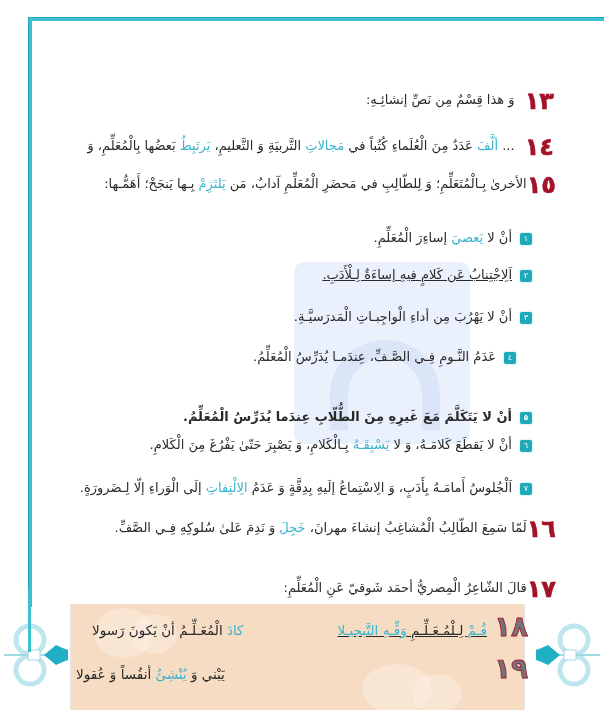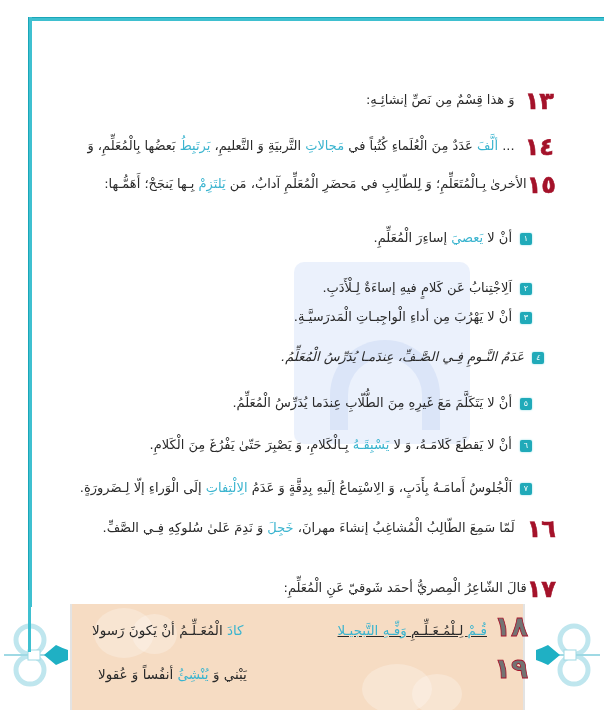--- a/index.html
+++ b/index.html
@@ -81,56 +81,56 @@
   <span><span>... </span><span class="hl">ألَّفَ</span><span> عَدَدٌ مِنَ الْعُلَماءِ كُتُباً في </span><span class="hl">مَجالاتِ</span><span> التَّربيَةِ وَ التَّعليمِ، </span><span class="hl">يَرتَبِطُ</span><span> بَعضُها بِالْمُعَلِّمِ، وَ</span></span>
 </div>
 
 <div class="line" style="top:174px; right:48px;">
   <span class="num" style="margin-left:0">١٥</span><span><span>الأخرىٰ بِـالْمُتَعَلِّمِ؛ وَ لِلطّالِبِ في مَحضَرِ الْمُعَلِّمِ آدابٌ، مَن </span><span class="hl">يَلتَزِمْ</span><span> بِـها يَنجَحْ؛ أَهَمُّـها:</span></span>
 </div>
 
 <div class="line" style="top:228px; right:72px;">
   <span class="badge">١</span><span><span>أنْ لا </span><span class="hl">يَعصيَ</span><span> إساءِرَ الْمُعَلِّمِ.</span></span>
 </div>
-<div class="line" style="top:278px; right:72px;">
+<div class="line" style="top:265px; right:72px;text-decoration:underline;">
   <span class="badge">٢</span><span><span>اَلِاجْتِنابُ عَن كَلامٍ فيهِ إساءَةٌ لِـلْأَدَبِ.</span></span>
 </div>
 <div class="line" style="top:307px; right:72px;">
   <span class="badge">٣</span><span><span>أنْ لا يَهْرُبَ مِن أداءِ الْواجِبـاتِ الْمَدرَسيَّـةِ.</span></span>
 </div>
-<div class="line" style="top:347px; right:60px;font-style:italic;">
+<div class="line" style="top:347px; right:88px;">
   <span class="badge">٤</span><span><span>عَدَمُ النَّـومِ فِـي الصَّـفِّ، عِندَمـا يُدَرِّسُ الْمُعَلِّمُ.</span></span>
 </div>
-<div class="line" style="top:393px; right:72px;">
+<div class="line" style="top:407px; right:72px;font-weight:bold;">
   <span class="badge">٥</span><span><span>أنْ لا يَتَكَلَّمَ مَعَ غَيرِهِ مِنَ الطُّلّابِ عِندَما يُدَرِّسُ الْمُعَلِّمُ.</span></span>
 </div>
 <div class="line" style="top:435px; right:72px;">
   <span class="badge">٦</span><span><span>أنْ لا يَقطَعَ كَلامَـهُ، وَ لا </span><span class="hl">يَسْبِقَـهُ</span><span> بِـالْكَلامِ، وَ يَصْبِرَ حَتّىٰ يَفْرُغَ مِنَ الْكَلامِ.</span></span>
 </div>
 <div class="line" style="top:478px; right:72px;">
   <span class="badge">٧</span><span><span>اَلْجُلوسُ أَمامَـهُ بِأَدَبٍ، وَ الِاسْتِماعُ إلَيهِ بِدِقَّةٍ وَ عَدَمُ </span><span class="hl">الِالْتِفاتِ</span><span> إلَى الْوَراءِ إلّا لِـضَرورَةٍ.</span></span>
 </div>
 
 <div class="line" style="top:518px; right:48px;">
-  <span class="num" style="margin-left:12px">١٦</span><span><span>لَمّا سَمِعَ الطّالِبُ الْمُشاغِبُ إنشاءَ مهرانَ، </span><span class="hl">خَجِلَ</span><span> وَ نَدِمَ عَلىٰ سُلوكِهِ فِـي الصَّفِّ.</span></span>
+  <span class="num" style="margin-left:0">١٦</span><span><span>لَمّا سَمِعَ الطّالِبُ الْمُشاغِبُ إنشاءَ مهرانَ، </span><span class="hl">خَجِلَ</span><span> وَ نَدِمَ عَلىٰ سُلوكِهِ فِـي الصَّفِّ.</span></span>
 </div>
 
 <div class="line" style="top:562px; right:48px;margin-top:16px;">
   <span class="num" style="margin-left:0">١٧</span><span>قالَ الشّاعِرُ الْمِصريُّ أحمَد شَوقيّ عَنِ الْمُعَلِّمِ:</span>
 </div>
 
 <div class="poem-box">
   <div class="cloud" style="left:22px;top:4px;width:60px;height:50px;"></div>
   <div class="cloud" style="left:60px;top:10px;width:45px;height:40px;"></div>
   <div class="cloud" style="left:290px;top:60px;width:70px;height:50px;"></div>
   <div class="cloud" style="left:340px;top:70px;width:50px;height:40px;"></div>
 
   <div class="hemistich" style="right:36px; top:18px;text-decoration:underline;"><span class="hl">قُـمْ</span><span> لِـلْمُـعَـلِّـمِ </span><span class="hl">وَفِّـهِ التَّبجيـلا</span></div>
   <div class="hemistich" style="left:20px; top:18px;"><span class="hl">كادَ</span><span> الْمُعَـلِّـمُ أنْ يَكونَ رَسولا</span></div>
-  <div class="hemistich" style="left:26px; top:62px;"><span>يَبْني وَ </span><span class="hl">يُنْشِئُ</span><span> أنفُساً وَ عُقولا</span></div>
+  <div class="hemistich" style="left:4px; top:62px;"><span>يَبْني وَ </span><span class="hl">يُنْشِئُ</span><span> أنفُساً وَ عُقولا</span></div>
 </div>
 <div class="poem-num" style="left:494px; top:610px;">١٨</div>
 <div class="poem-num" style="left:494px; top:652px;">١٩</div>
 
 <svg class="ornament" style="left:0px; top:620px;" viewBox="0 0 70 70">
   <circle cx="30" cy="20" r="14" fill="none" stroke="#bfe6ee" stroke-width="5"></circle>
   <circle cx="30" cy="50" r="14" fill="none" stroke="#bfe6ee" stroke-width="5"></circle>
   <line x1="4" y1="35" x2="50" y2="35" stroke="#9fd9e4" stroke-width="2"></line>
   <path d="M44 35 L56 25 Q62 28 68 30 L68 40 Q62 42 56 45 Z" fill="#1fb0c4"></path>
   <rect x="28" y="30" width="12" height="10" fill="#ffffff" stroke="#9fd9e4"></rect>

